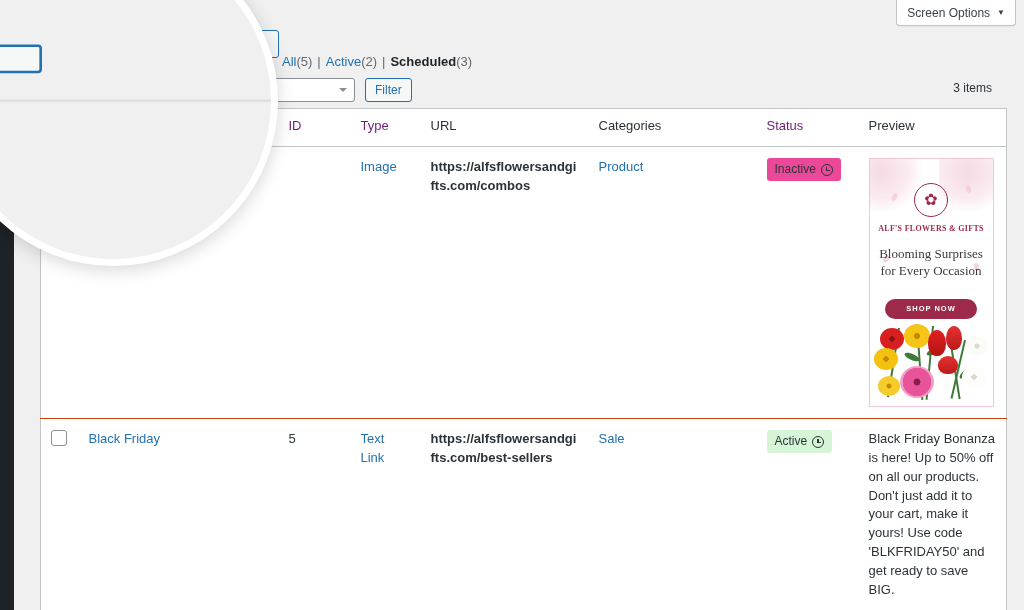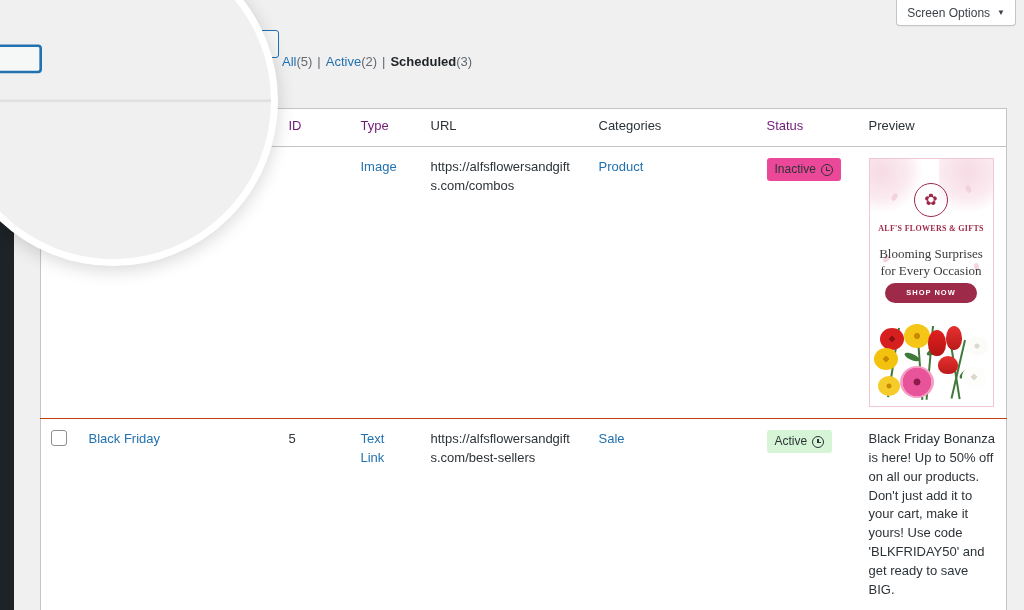--- a/index.html
+++ b/index.html
@@ -120,21 +120,21 @@
     color:#2c3338; line-height:1.45;
   }
   .wp-table tbody tr:first-child td { border-top:none;margin-top:36px; }
   .wp-table tbody a { color:#2271b1; text-decoration:none; cursor:pointer; }
 
   .cb {
     width:16px; height:16px; border:1px solid #8c8f94; border-radius:3px;
     background:#fff; display:inline-block; cursor:pointer;
   }
 
-  .url-cell { word-break:break-all; }
+  .url-cell { word-break:break-all;font-weight:bold; }
 
   
   .badge {
     display:inline-flex; align-items:center; gap:5px;
     padding:3px 8px; border-radius:3px;
     font-size:12px; color:#2c3338; white-space:nowrap;
   }
   .badge.inactive  { background:#ec4899; }
   .badge.active    { background:#d6f5d6; }
   .clock {
@@ -172,21 +172,21 @@
     position:absolute; top:64px; left:0; right:0; text-align:center;
     font-family:"Liberation Serif", serif;
     font-size:8px; font-weight:700; letter-spacing:.3px; color:#9e2a4a;
   }
   .banner-head {
     position:absolute; top:86px; left:8px; right:8px; text-align:center;
     font-family:"Liberation Serif", serif;
     font-size:13px; font-weight:400; line-height:1.33; color:#3b3b3b;
   }
   .shop-btn {
-    position:absolute; top:124px; left:50%; transform:translateX(-50%);
+    position:absolute; top:140px; left:50%; transform:translateX(-50%);
     width:92px; height:20px; border-radius:10px; background:#9e2a4a;
     color:#fff; font-size:7.5px; font-weight:700; letter-spacing:1px;
     display:flex; align-items:center; justify-content:center;
   }
   .bouquet { position:absolute; left:0; right:0; bottom:0; height:84px; overflow:hidden; }
   .fl { position:absolute; border-radius:50%; }
   .stem { position:absolute; background:#3f7a3a; width:2px; transform-origin:top center; }
   .leaf { position:absolute; width:16px; height:6px; background:#3f7a3a; border-radius:60% 40% 60% 40%; }
 
   
@@ -228,20 +228,28 @@
   <div class="page-head">
     <span class="page-title">Campaigns</span>
     <span class="btn-add-new">Add New</span>
     <span class="btn-secondary"></span>
   </div>
 
   <div class="subsubsub">
     <a><span>All</span></a><span class="cnt">(5)</span><span class="sep">|</span><a><span>Active</span></a><span class="cnt">(2)</span><span class="sep">|</span><span class="cur">Scheduled</span><span class="cnt">(3)</span>
   </div>
 
+  <div class="tablenav">
+    <div class="filter-select">
+      <span></span>
+      <span class="sel-caret"></span>
+    </div>
+    <span class="btn-filter">Filter</span>
+    <span class="items-count">3 items</span>
+  </div>
 
   <table class="wp-table">
     <colgroup>
       <col class="col-cb">
         <col class="col-name">
         <col class="col-id">
         <col class="col-type">
       <col class="col-url">
         <col class="col-cat">
         <col class="col-stat">

